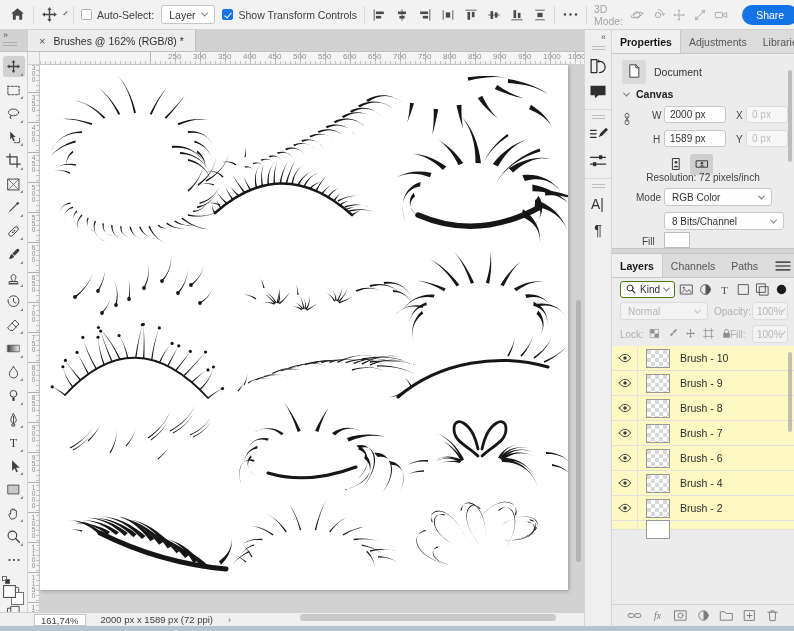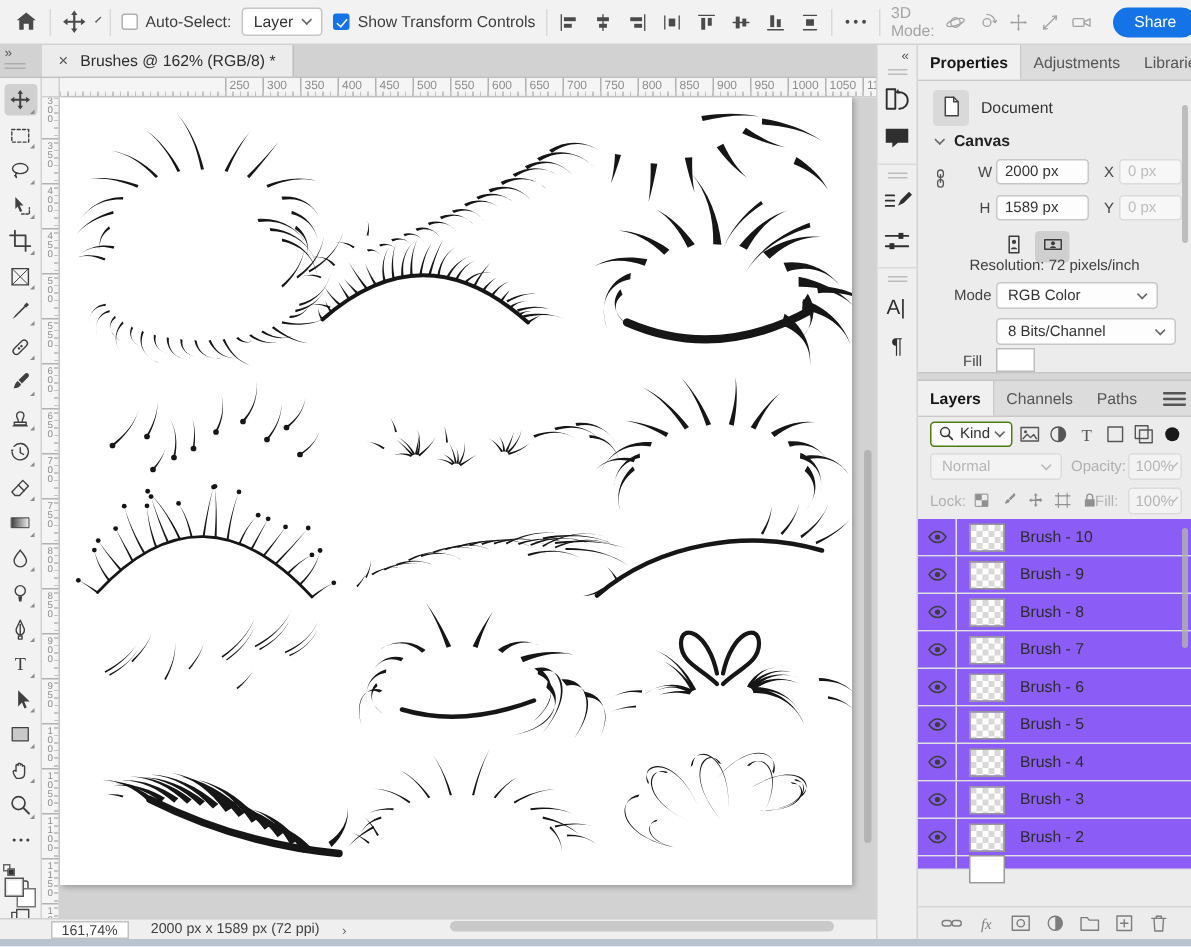--- a/index.html
+++ b/index.html
@@ -40,21 +40,21 @@
 #swatch-bg{position:absolute;left:9px;top:13px;width:13px;height:13px;background:#fff;border:1px solid #777}
 #swatch-mini{position:absolute;left:0;top:-3px;width:9px;height:8px}
 #swatch-mini i{position:absolute;width:5px;height:5px;border:1px solid #666;background:#fff;display:block}
 #swatch-mini i:last-child{left:3px;top:3px;background:#333}
 .tool-misc{width:20px;height:18px;margin-top:5px;display:flex;align-items:center;justify-content:center;color:#444}
 
 #canvas-region{position:absolute;left:28px;top:52px;width:556px;height:560px;background:#d2d2d2}
 #ruler-corner{position:absolute;left:0;top:0;width:12px;height:13px;background:#f1f1f1;border-right:1px solid #cfcfcf;border-bottom:1px solid #cfcfcf}
 #hruler{position:absolute;left:12px;top:0;width:544px;height:13px;background:#f5f5f5;border-bottom:1px solid #cfcfcf;overflow:hidden}
 #hruler::after{content:"";position:absolute;left:0;bottom:0;width:100%;height:3px;background:repeating-linear-gradient(90deg,#c6c6c6 0 1px,transparent 1px 5px)}
-.htick{position:absolute;top:0;height:13px;border-left:1px solid #b2b2b2;font-size:8px;color:#8c8c8c;padding-left:2px;line-height:10px;white-space:nowrap}
+.htick{position:absolute;top:0;height:13px;border-left:1px solid #b2b2b2;font-size:8px;color:#8c8c8c;padding-left:17px;line-height:10px;white-space:nowrap}
 #vruler{position:absolute;left:0;top:13px;width:12px;height:547px;background:#f5f5f5;border-right:1px solid #cfcfcf;overflow:hidden}
 #vruler::after{content:"";position:absolute;top:0;right:0;width:3px;height:100%;background:repeating-linear-gradient(180deg,#c6c6c6 0 1px,transparent 1px 5px)}
 .vtick{position:absolute;left:0;width:12px;border-top:1px solid #b2b2b2;font-size:6.5px;color:#8c8c8c;writing-mode:vertical-lr;text-orientation:upright;letter-spacing:-1px;padding-top:1px;line-height:11px}
 #canvas-white{position:absolute;left:12px;top:13px;width:528px;height:525px;background:#fff;box-shadow:1px 1px 4px rgba(0,0,0,.28)}
 #vscroll{position:absolute;right:3px;top:248px;width:5px;height:262px;background:#a6a6a6;border-radius:3px;opacity:.7}
 
 #status-bar{position:absolute;left:0;top:612px;width:584px;height:14px;background:#efefef;border-top:1px solid #d0d0d0;display:flex;align-items:center;font-size:9.5px;color:#3f3f3f;padding-left:34px;gap:15px}
 #zoom-box{background:#fff;border:1px solid #c2c2c2;padding:0 6px;font-size:9.5px;line-height:11px;height:12px}
 #status-chev{color:#666;font-size:9px}
 #hscroll{position:absolute;left:300px;top:614px;width:256px;height:7px;background:#c2c2c2;border-radius:4px;opacity:.85}
@@ -87,21 +87,21 @@
 #panel-divider{position:absolute;left:0;top:218px;width:182px;height:6px;background:#d6d6d6;border-top:1px solid #c6c6c6;border-bottom:1px solid #c6c6c6}
 #layers-filter{position:absolute;left:0;top:248px;width:182px;height:22px;display:flex;align-items:center}
 #kind-box{display:flex;align-items:center;gap:4px;background:#fafafa;border:1px solid #4d7c0f;border-radius:3px;height:17px;margin-left:8px;padding:0 5px;font-size:10px;color:#333}
 .fic{width:15px;height:15px;color:#555;display:inline-flex;align-items:center;justify-content:center;margin-left:4px}
 .fic.dark{color:#1a1a1a}
 #layers-blend{position:absolute;left:0;top:270px;width:182px;height:22px}
 #layers-lock{position:absolute;left:0;top:292px;width:182px;height:24px}
 .glabel{position:absolute;font-size:10px;color:#b0b0b0}
 .lockic{position:absolute;top:5px;width:13px;height:13px;color:#8f8f8f}
 #layers-list{position:absolute;left:0;top:316px;width:182px;height:258px;overflow:hidden}
-.lrow{display:flex;align-items:center;height:25px;border-bottom:1px solid #e0e0e0;background:#8b5cf6}
+.lrow{display:flex;align-items:center;height:25px;border-bottom:1px solid #e0e0e0;background:#fef9c3}
 .leye{width:26px;height:100%;display:flex;justify-content:center;align-items:center;color:#3d3d3d;border-right:1px solid #e2e2e2}
 .lthumb{width:24px;height:19px;margin-left:8px;border:1px solid #989898;background:repeating-conic-gradient(#ffffff 0% 25%,#d8d8d8 25% 50%);background-size:8px 8px;flex:0 0 auto}
 .lthumb.white{background:#fff}
 .lname{margin-left:10px;font-size:10.5px;color:#2c2c2c;white-space:nowrap}
 #layers-footer{position:absolute;left:0;top:574px;width:182px;height:22px;border-top:1px solid #d5d5d5;display:flex;align-items:center;justify-content:flex-end;gap:8px;padding-right:14px;color:#7d7d7d}
 .ficon{width:15px;height:15px;display:inline-flex;align-items:center;justify-content:center}
 .pscroll{position:absolute;right:2px;width:4px;background:#b2b2b2;border-radius:2px;opacity:.8}
 #bottom-strip{position:absolute;left:0;top:626px;width:794px;height:5px;background:#b9c3cd}
 </style>
 </head>
@@ -1094,45 +1094,21 @@
         <div class="lrow">
           <div class="leye">
             <span style="width: 14px; height: 14px; display: flex;">
               <svg width="14" height="14" viewBox="0 0 16 16" fill="none" stroke-linecap="round" stroke-linejoin="round">
                 <path d="M1.5 8C3.5 5 6 3.8 8 3.8S12.5 5 14.5 8C12.5 11 10 12.2 8 12.2 6 12.2 3.5 11 1.5 8z" stroke="currentColor" stroke-width="1.1"></path>
                 <circle cx="8" cy="8" r="2" fill="currentColor"></circle>
               </svg>
             </span>
           </div>
           <div class="lthumb"></div>
-          <span class="lname">Brush - 5</span>
-        </div>
-        <div class="lrow">
-          <div class="leye">
-            <span style="width: 14px; height: 14px; display: flex;">
-              <svg width="14" height="14" viewBox="0 0 16 16" fill="none" stroke-linecap="round" stroke-linejoin="round">
-                <path d="M1.5 8C3.5 5 6 3.8 8 3.8S12.5 5 14.5 8C12.5 11 10 12.2 8 12.2 6 12.2 3.5 11 1.5 8z" stroke="currentColor" stroke-width="1.1"></path>
-                <circle cx="8" cy="8" r="2" fill="currentColor"></circle>
-              </svg>
-            </span>
-          </div>
-          <div class="lthumb"></div>
           <span class="lname">Brush - 4</span>
-        </div>
-        <div class="lrow">
-          <div class="leye">
-            <span style="width: 14px; height: 14px; display: flex;">
-              <svg width="14" height="14" viewBox="0 0 16 16" fill="none" stroke-linecap="round" stroke-linejoin="round">
-                <path d="M1.5 8C3.5 5 6 3.8 8 3.8S12.5 5 14.5 8C12.5 11 10 12.2 8 12.2 6 12.2 3.5 11 1.5 8z" stroke="currentColor" stroke-width="1.1"></path>
-                <circle cx="8" cy="8" r="2" fill="currentColor"></circle>
-              </svg>
-            </span>
-          </div>
-          <div class="lthumb"></div>
-          <span class="lname">Brush - 3</span>
         </div>
         <div class="lrow">
           <div class="leye">
             <span style="width: 14px; height: 14px; display: flex;">
               <svg width="14" height="14" viewBox="0 0 16 16" fill="none" stroke-linecap="round" stroke-linejoin="round">
                 <path d="M1.5 8C3.5 5 6 3.8 8 3.8S12.5 5 14.5 8C12.5 11 10 12.2 8 12.2 6 12.2 3.5 11 1.5 8z" stroke="currentColor" stroke-width="1.1"></path>
                 <circle cx="8" cy="8" r="2" fill="currentColor"></circle>
               </svg>
             </span>
           </div>

